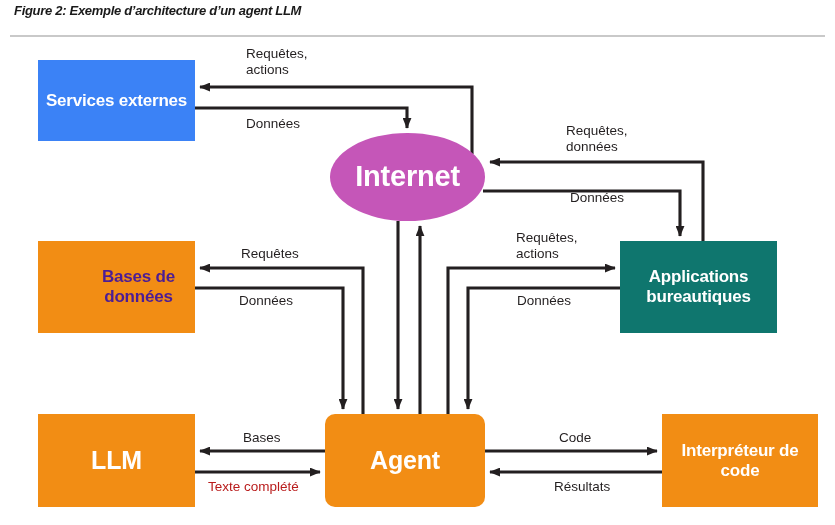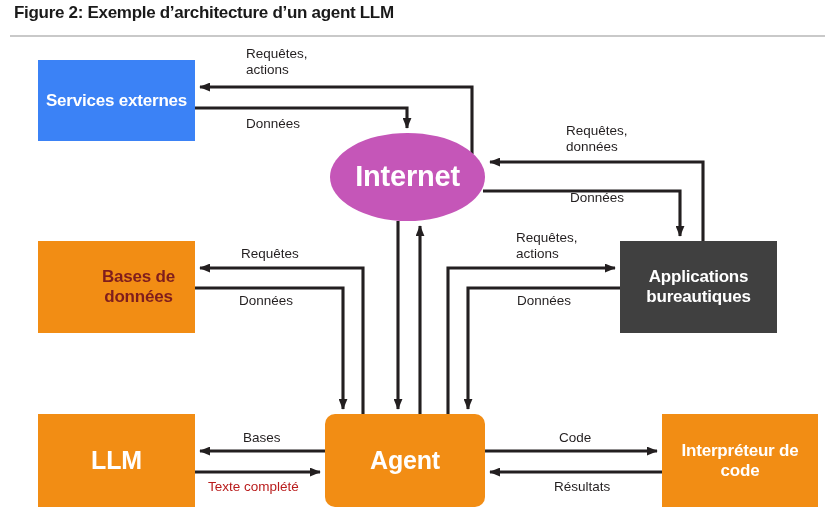--- a/index.html
+++ b/index.html
@@ -6,22 +6,22 @@
   body{
     width:835px;height:525px;position:relative;overflow:hidden;
     font-family:"Liberation Sans",sans-serif;
     -webkit-font-smoothing:antialiased;
   }
   #figure-root{position:absolute;inset:0;}
 
   
   .fig-title{
     position:absolute;left:14px;top:3px;
-    font-size:17px;font-weight:bold;color:#1a1a1a;
-    letter-spacing:-0.3px;white-space:nowrap;
+    font-size:13px;font-weight:bold;color:#1a1a1a;
+    letter-spacing:-0.3px;white-space:nowrap;font-style:italic;
   }
   .title-rule{
     position:absolute;left:10px;top:35px;width:815px;height:2px;
     background:#c9c9c9;
   }
 
   
   #diagram{position:absolute;left:0;top:38px;width:835px;height:487px;}
   #wires{position:absolute;left:0;top:0;width:835px;height:487px;}
 
@@ -107,24 +107,24 @@
 
         <path d="M 662,434 L 490,434" marker-end="url(#ah)"></path>
       </g>
     </svg>
 
     <div class="node box node-services" style="background: #3b82f6; color: rgb(255, 255, 255);">Services
 externes</div>
 
     <div class="node ellipse node-internet" style="background: rgb(197, 86, 184); color: rgb(255, 255, 255);">Internet</div>
 
-    <div class="node box node-bases" style="background: rgb(242, 141, 20); color: #7f1d1d; padding-left: 44px;">Bases de
+    <div class="node box node-bases" style="background: rgb(242, 141, 20); color: #4c1d95; padding-left: 44px;">Bases de
 données</div>
 
-    <div class="node box node-apps" style="background: #404040; color: rgb(255, 255, 255);">Applications
+    <div class="node box node-apps" style="background: #0f766e; color: rgb(255, 255, 255);">Applications
 bureautiques</div>
 
     <div class="node box node-llm" style="background: rgb(242, 141, 20); color: rgb(255, 255, 255);">LLM</div>
 
     <div class="node box node-agent" style="background: rgb(242, 141, 20); color: rgb(255, 255, 255); border-radius: 10px;">Agent</div>
 
     <div class="node box node-interp" style="background: rgb(242, 141, 20); color: rgb(255, 255, 255);">Interpréteur
 de code</div>
 
     <div class="edge-label lbl-ext-req" style="color: rgb(35, 31, 32);">Requêtes,

